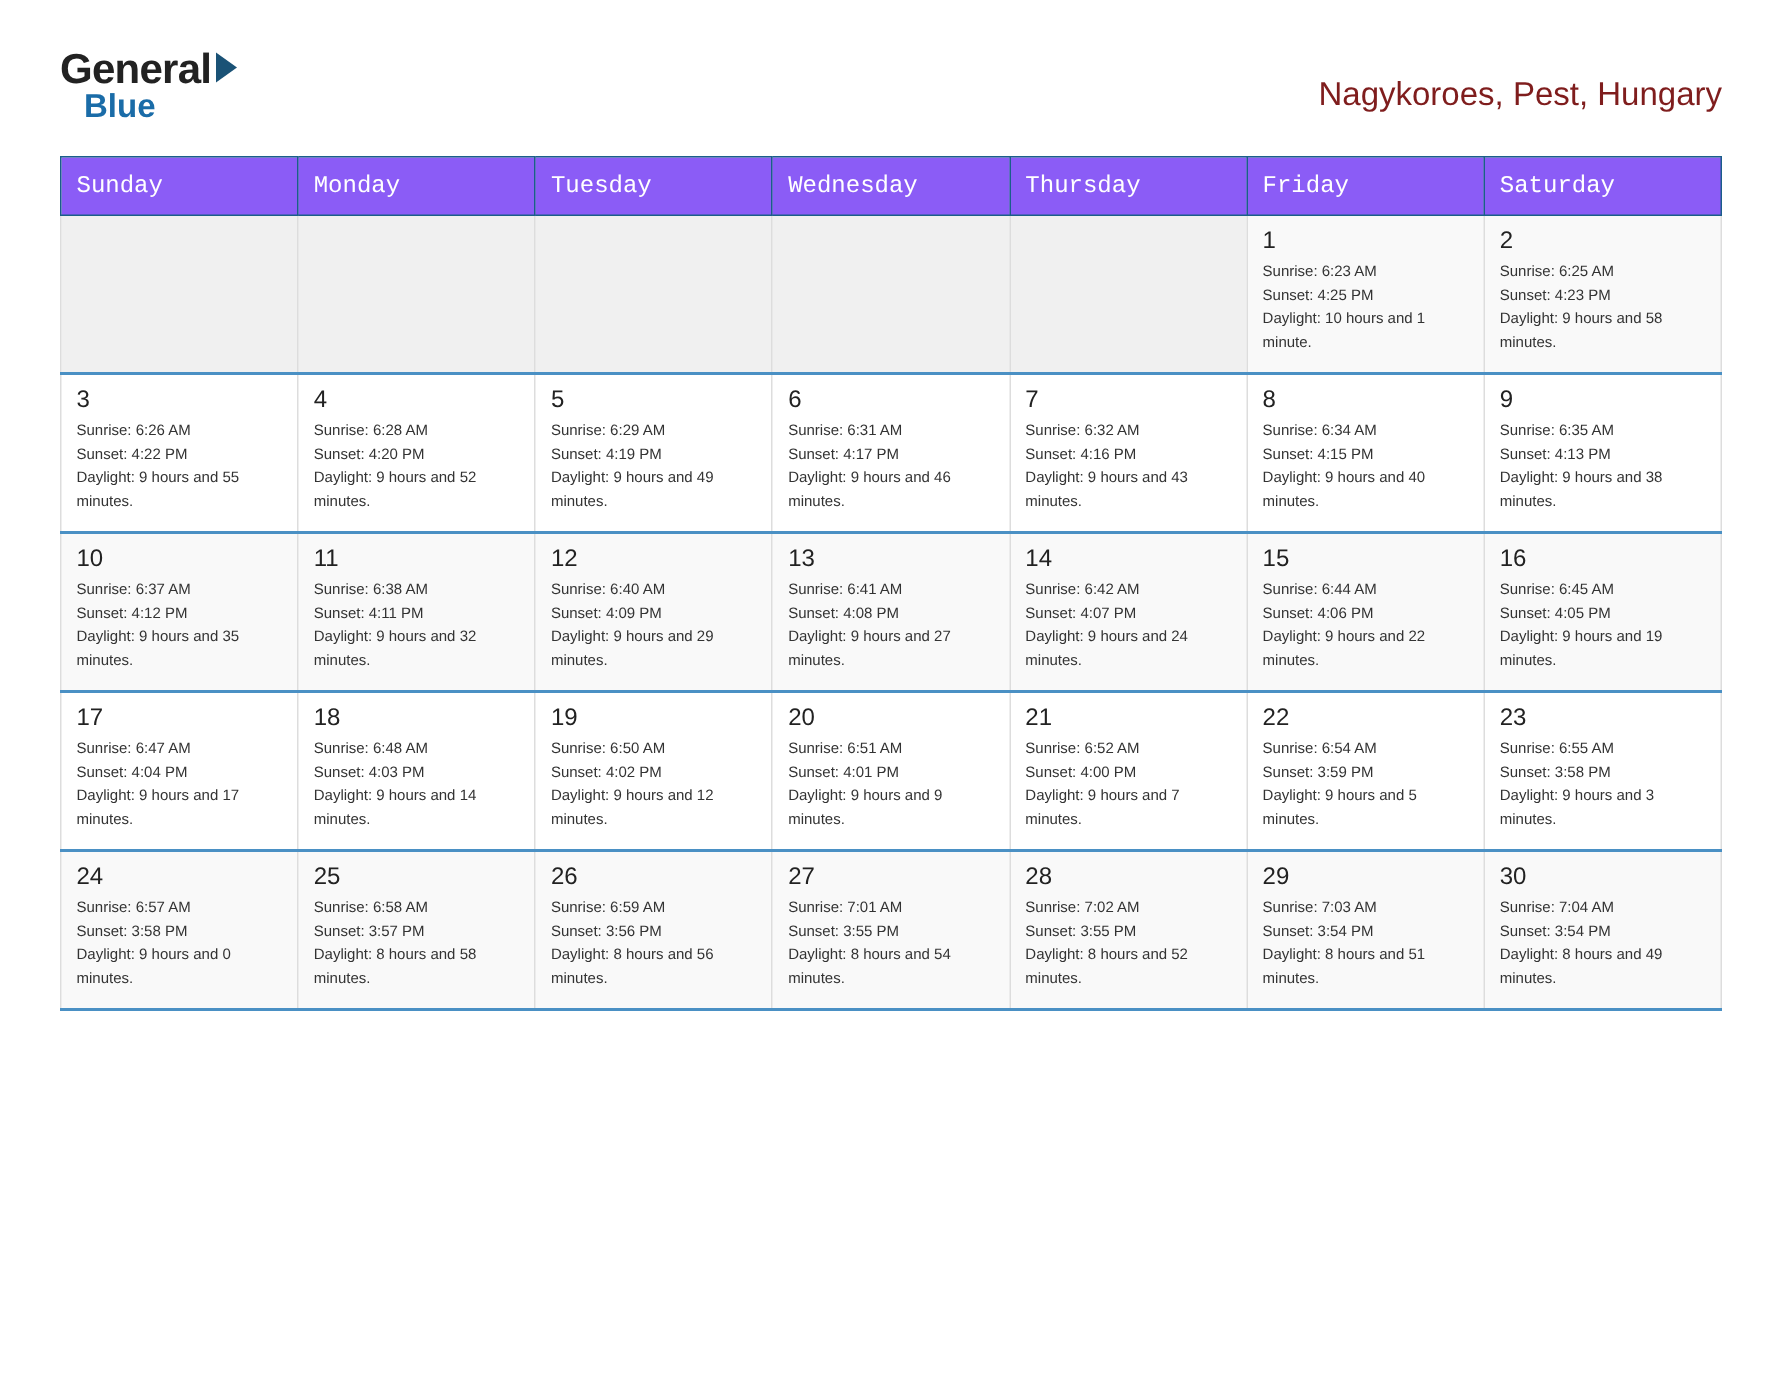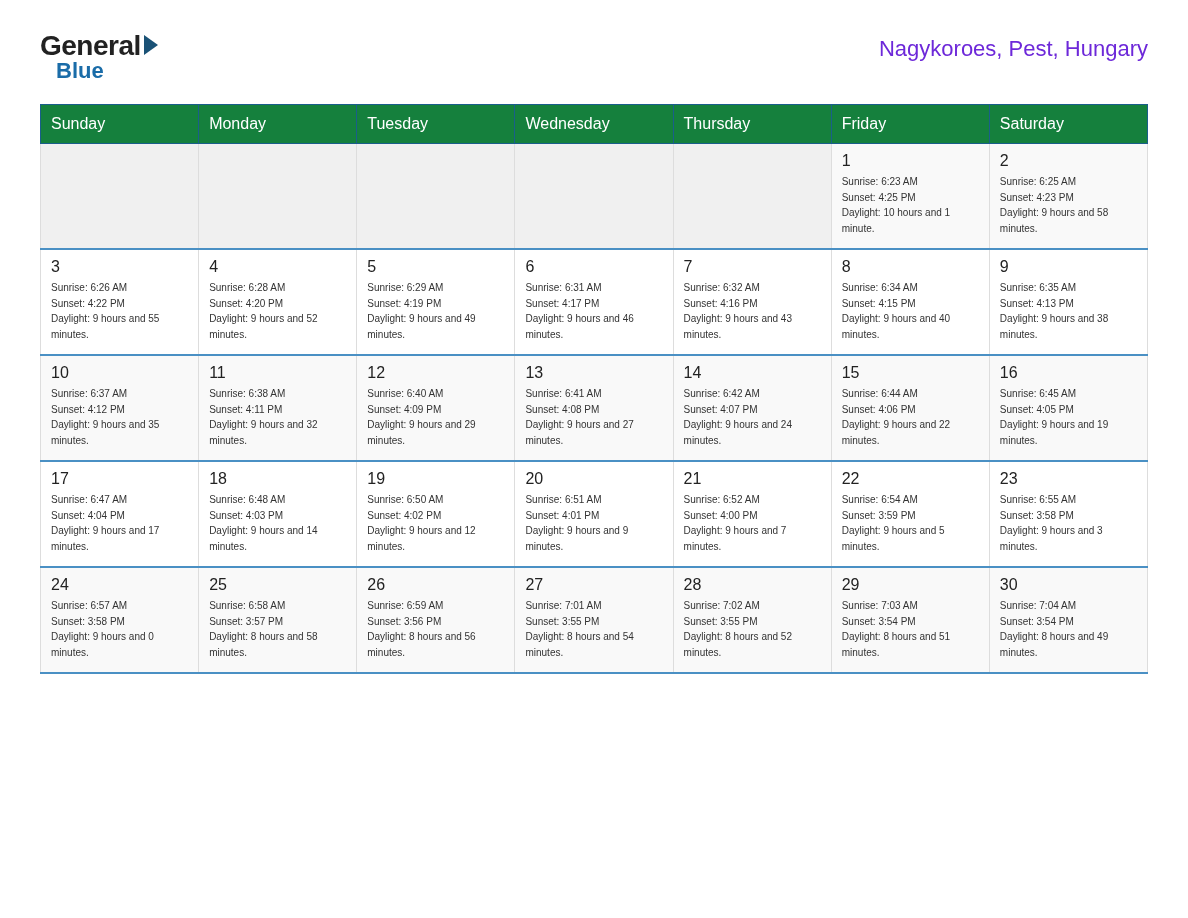--- a/index.html
+++ b/index.html
@@ -51,30 +51,31 @@
       text-align: right;
     }
     .month-title {
       font-size: 52px;
       font-weight: normal;
       color: #222;
       line-height: 1.1;
     }
     .location-title {
       font-size: 22px;
-      color: #6d28d9;
-      margin-top: 6px;
+      color: #7f1d1d;
+      margin-top: 20px;
     }
     table {
       width: 100%;
       border-collapse: collapse;
       margin-top: 10px;
     }
     thead tr {
-      background-color: #15803d;
+      background-color: #8b5cf6;
+      font-family: Liberation Mono, monospace;
     }
     thead th {
       color: #fff;
       font-size: 16px;
       font-weight: normal;
       padding: 10px 10px;
       text-align: left;
       border: 1px solid #1a5e8a;
     }
     tbody tr {

